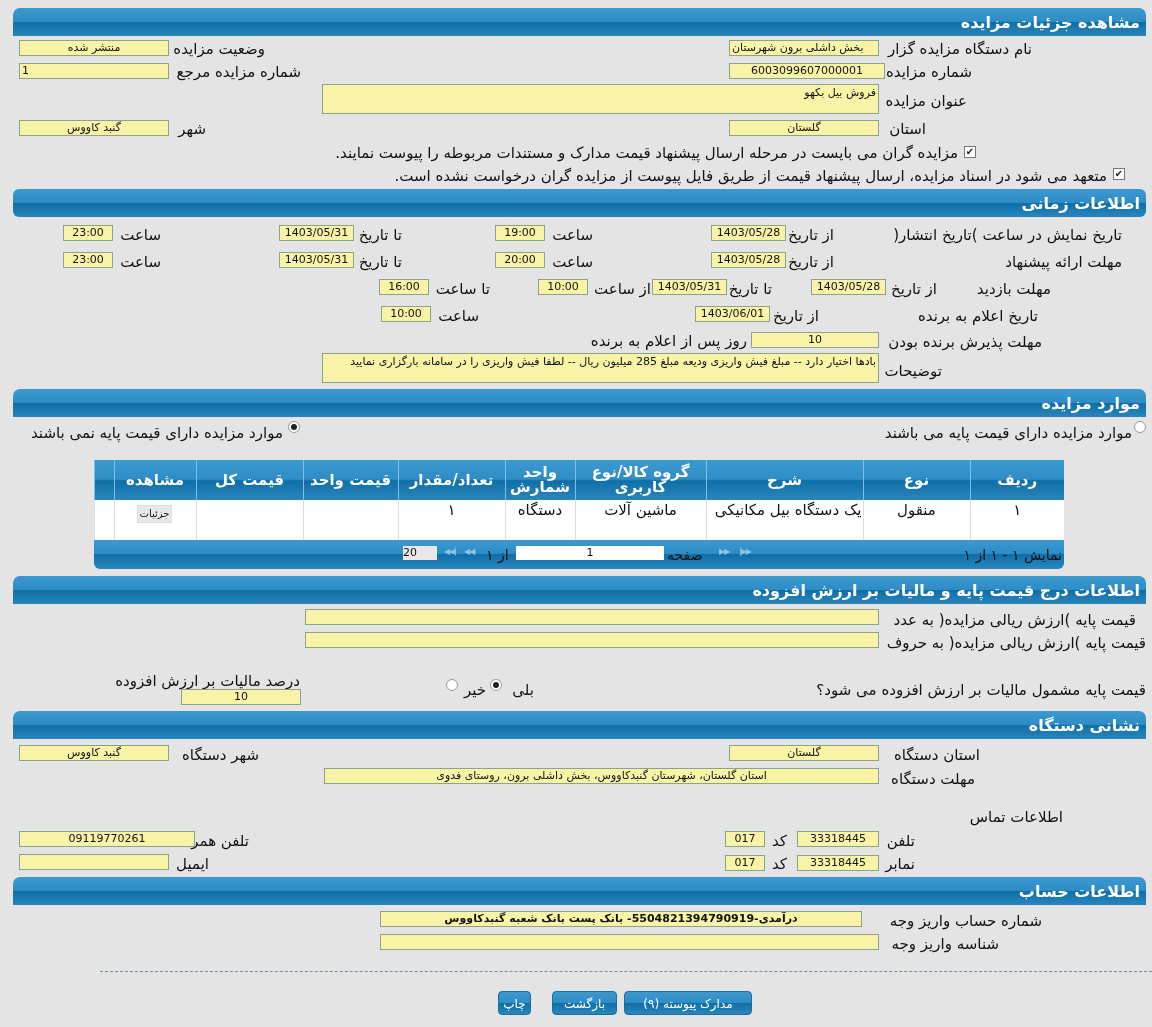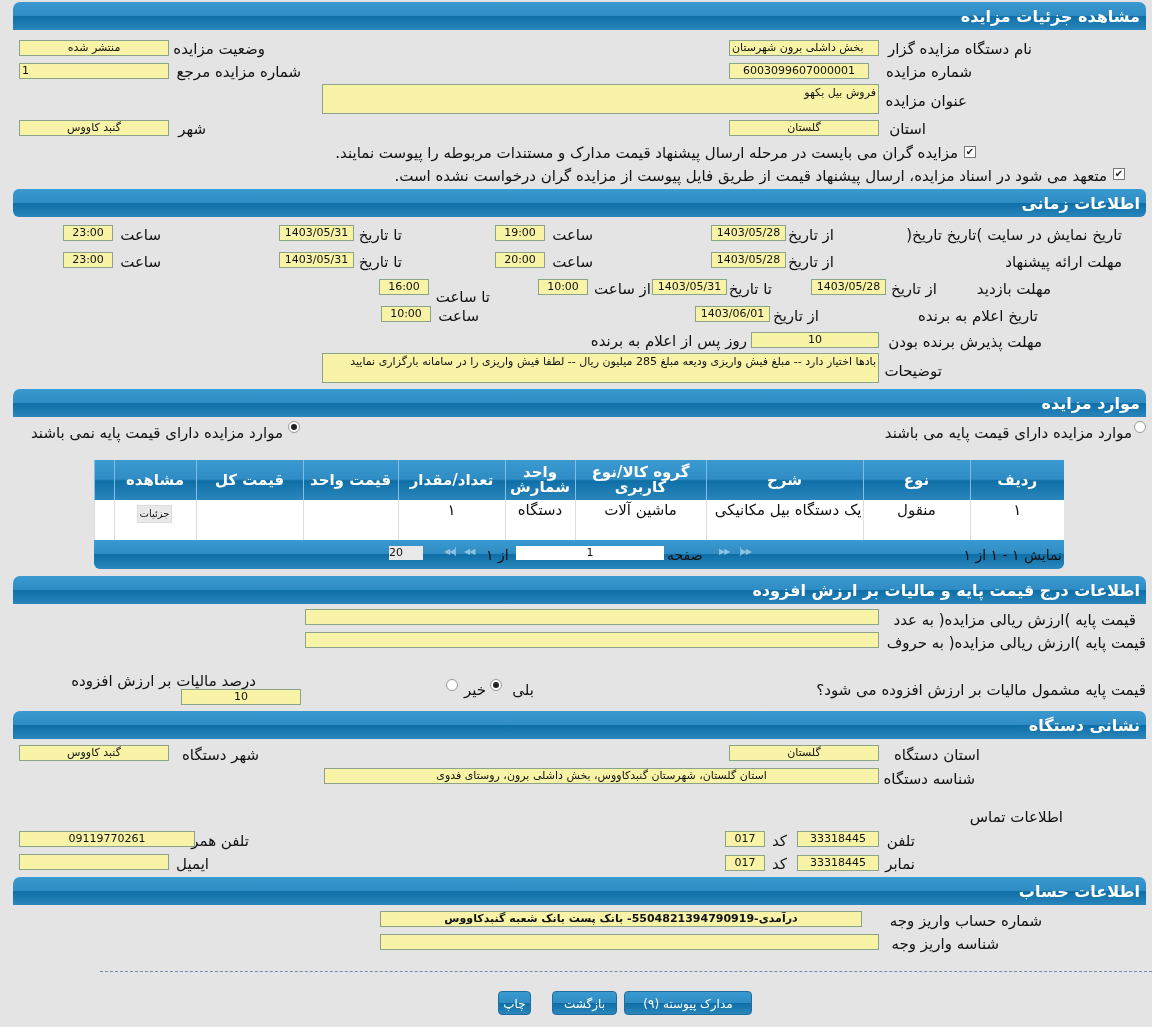--- a/index.html
+++ b/index.html
@@ -63,48 +63,48 @@
     color:#fff; font-size:12px; line-height:24px; text-align:center; border:1px solid #1d6d9d; box-sizing:border-box;
   }
   .dash { position:absolute; left:100px; right:0; top:971px; border-top:1px dashed #6f8fb0; }
   .details-btn {
     position:absolute; background:#e8e8e8; font-size:10px; line-height:16px; padding:0 2px; border:1px solid #ddd;
   }
 </style>
 </head>
 <body>
 
-<div class="hdr" style="top:2px;">مشاهده جزئیات مزایده</div>
+<div class="hdr" style="top:8px;">مشاهده جزئیات مزایده</div>
 
 <span class="lbl" style="right:120px; top:40px;">نام دستگاه مزایده گزار</span>
 <div class="inp r" style="left:729px; top:40px; width:150px;">بخش داشلی برون شهرستان</div>
 <span class="lbl" style="right:887px; top:40px;">وضعیت مزایده</span>
 <div class="inp" style="left:19px; top:40px; width:150px;">منتشر شده</div>
 
 <span class="lbl" style="right:180px; top:63px;">شماره مزایده</span>
-<div class="inp" style="left:729px; top:63px; width:140px;">6003099607000001</div>
+<div class="inp" style="left:729px; top:63px; width:156px;">6003099607000001</div>
 <span class="lbl" style="right:851px; top:63px;">شماره مزایده مرجع</span>
 <div class="inp r" style="left:19px; top:63px; width:150px;">1</div>
 
 <span class="lbl" style="right:185px; top:92px;">عنوان مزایده</span>
 <div class="inp tall" style="left:322px; top:84px; width:557px;">فروش بیل بکهو</div>
 
 <span class="lbl" style="right:226px; top:120px;">استان</span>
 <div class="inp" style="left:729px; top:120px; width:150px;">گلستان</div>
 <span class="lbl" style="right:946px; top:120px;">شهر</span>
 <div class="inp" style="left:19px; top:120px; width:150px;">گنبد کاووس</div>
 
 <div class="chk" style="left:964px; top:146px;">✔</div>
 <span class="lbl" style="right:194px; top:144px;">مزایده گران می بایست در مرحله ارسال پیشنهاد قیمت مدارک و مستندات مربوطه را پیوست نمایند.</span>
 <div class="chk" style="left:1113px; top:168px;">✔</div>
 <span class="lbl" style="right:45px; top:167px;">متعهد می شود در اسناد مزایده، ارسال پیشنهاد قیمت از طریق فایل پیوست از مزایده گران درخواست نشده است.</span>
 
 <div class="hdr" style="top:189px;border-radius:6px;">اطلاعات زمانی</div>
 
-<span class="lbl" style="right:30px; top:226px;">تاریخ نمایش در سایت )تاریخ تاریخ(</span>
+<span class="lbl" style="right:30px; top:226px;">تاریخ نمایش در ساعت )تاریخ انتشار(</span>
 <span class="lbl" style="right:318px; top:226px;">از تاریخ</span>
 <div class="inp" style="left:711px; top:225px; width:75px;">1403/05/28</div>
 <span class="lbl" style="right:559px; top:226px;">ساعت</span>
 <div class="inp" style="left:495px; top:225px; width:50px;">19:00</div>
 <span class="lbl" style="right:750px; top:226px;">تا تاریخ</span>
 <div class="inp" style="left:279px; top:225px; width:75px;">1403/05/31</div>
 <span class="lbl" style="right:991px; top:226px;">ساعت</span>
 <div class="inp" style="left:63px; top:225px; width:50px;">23:00</div>
 
 <span class="lbl" style="right:30px; top:253px;">مهلت ارائه پیشنهاد</span>
@@ -117,21 +117,21 @@
 <span class="lbl" style="right:991px; top:253px;">ساعت</span>
 <div class="inp" style="left:63px; top:252px; width:50px;">23:00</div>
 
 <span class="lbl" style="right:101px; top:280px;">مهلت بازدید</span>
 <span class="lbl" style="right:215px; top:280px;">از تاریخ</span>
 <div class="inp" style="left:811px; top:279px; width:75px;">1403/05/28</div>
 <span class="lbl" style="right:380px; top:280px;">تا تاریخ</span>
 <div class="inp" style="left:652px; top:279px; width:75px;">1403/05/31</div>
 <span class="lbl" style="right:501px; top:280px;">از ساعت</span>
 <div class="inp" style="left:538px; top:279px; width:50px;">10:00</div>
-<span class="lbl" style="right:662px; top:280px;margin-top:8px;">تا ساعت</span>
+<span class="lbl" style="right:662px; top:280px;">تا ساعت</span>
 <div class="inp" style="left:379px; top:279px; width:50px;">16:00</div>
 
 <span class="lbl" style="right:114px; top:307px;">تاریخ اعلام به برنده</span>
 <span class="lbl" style="right:333px; top:307px;">از تاریخ</span>
 <div class="inp" style="left:695px; top:306px; width:75px;">1403/06/01</div>
 <span class="lbl" style="right:673px; top:307px;">ساعت</span>
 <div class="inp" style="left:381px; top:306px; width:50px;">10:00</div>
 
 <span class="lbl" style="right:110px; top:333px;">مهلت پذیرش برنده بودن</span>
 <div class="inp" style="left:751px; top:332px; width:128px;">10</div>
@@ -194,48 +194,48 @@
   </table>
   <div class="pager">
     <span class="txt" style="right:2px;">نمایش ۱ - ۱ از ۱</span>
     <span class="pg-ic" style="left:645px;">▶▶|</span>
     <span class="pg-ic" style="left:625px;">▶▶</span>
     <span class="txt" style="left:573px;">صفحه</span>
     <span class="box" style="left:422px; width:148px;">1</span>
     <span class="txt" style="left:392px;">از ۱</span>
     <span class="pg-ic" style="left:370px;">◀◀</span>
     <span class="pg-ic" style="left:350px;">|◀◀</span>
-    <span class="box" style="left:295px; width:34px; background:#e8e8e8; text-align:left;">20</span>
+    <span class="box" style="left:309px; width:34px; background:#e8e8e8; text-align:left;">20</span>
   </div>
 </div>
 
 <div class="hdr" style="top:576px;">اطلاعات درج قیمت پایه و مالیات بر ارزش افزوده</div>
 
 <span class="lbl" style="right:16px; top:611px;">قیمت پایه )ارزش ریالی مزایده( به عدد</span>
 <div class="inp" style="left:305px; top:609px; width:574px;"></div>
 <span class="lbl" style="right:6px; top:634px;">قیمت پایه )ارزش ریالی مزایده( به حروف</span>
 <div class="inp" style="left:305px; top:632px; width:574px;"></div>
 
 <span class="lbl" style="right:6px; top:681px;">قیمت پایه مشمول مالیات بر ارزش افزوده می شود؟</span>
 <span class="lbl" style="right:618px; top:681px;">بلی</span>
 <div class="radio on" style="left:490px; top:679px;"></div>
 <span class="lbl" style="right:666px; top:681px;">خیر</span>
 <div class="radio" style="left:446px; top:679px;"></div>
 
-<span class="lbl" style="right:896px; top:672px;">درصد مالیات بر ارزش افزوده</span>
+<span class="lbl" style="right:852px; top:672px;">درصد مالیات بر ارزش افزوده</span>
 <div class="inp" style="left:181px; top:689px; width:120px;">10</div>
 
 <div class="hdr" style="top:711px;">نشانی دستگاه</div>
 
 <span class="lbl" style="right:172px; top:746px;">استان دستگاه</span>
 <div class="inp" style="left:729px; top:745px; width:150px;">گلستان</div>
 <span class="lbl" style="right:893px; top:746px;">شهر دستگاه</span>
 <div class="inp" style="left:19px; top:745px; width:150px;">گنبد کاووس</div>
 
-<span class="lbl" style="right:177px; top:770px;">شناسه دستگاه</span>
+<span class="lbl" style="right:177px; top:770px;">مهلت دستگاه</span>
 <div class="inp" style="left:324px; top:768px; width:555px;">استان گلستان، شهرستان گنبدکاووس، بخش داشلی برون، روستای فدوی</div>
 
 <span class="lbl" style="right:89px; top:808px;">اطلاعات تماس</span>
 
 <span class="lbl" style="right:237px; top:832px;margin-left:39px;">تلفن</span>
 <div class="inp" style="left:797px; top:831px; width:82px;">33318445</div>
 <span class="lbl" style="right:365px; top:832px;">کد</span>
 <div class="inp" style="left:725px; top:831px; width:40px;">017</div>
 <span class="lbl" style="right:903px; top:832px;">تلفن همراه</span>
 <div class="inp" style="left:19px; top:831px; width:176px;">09119770261</div>

